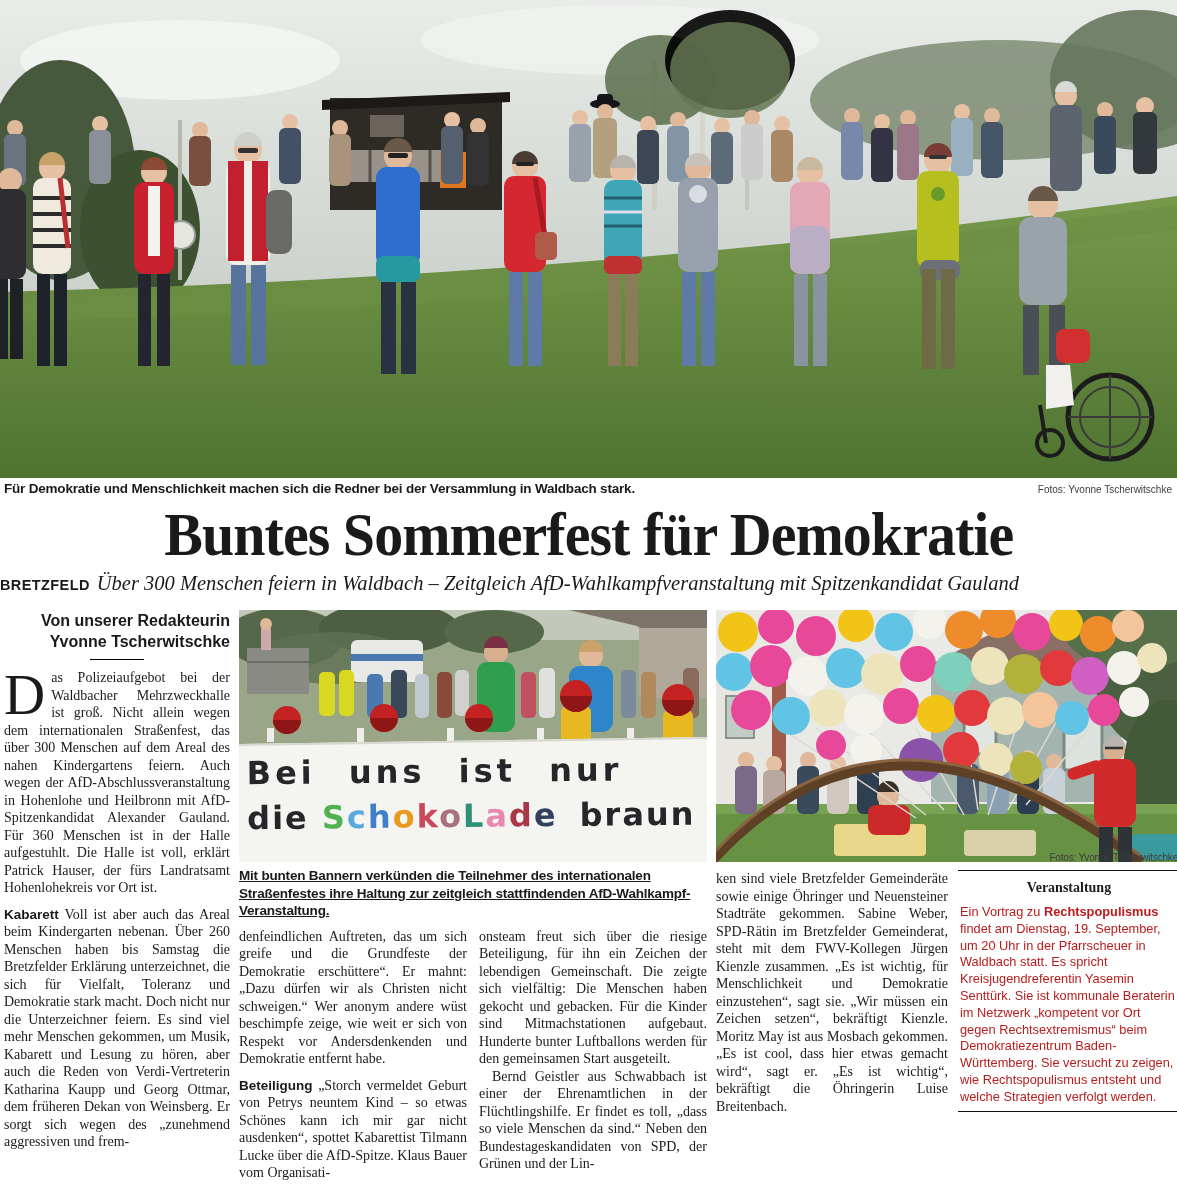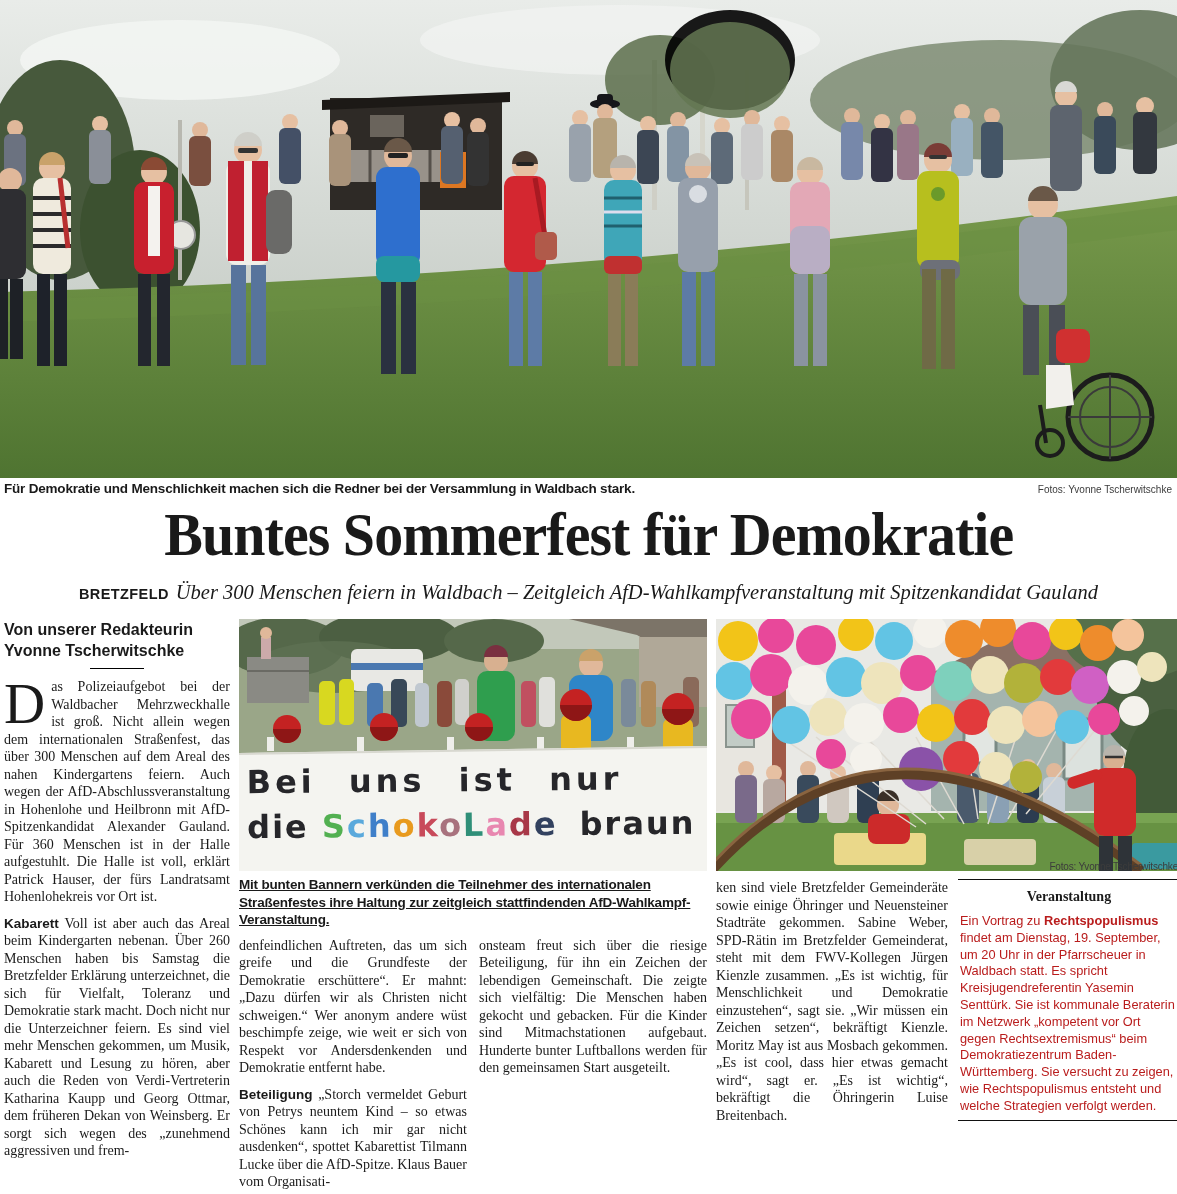--- a/index.html
+++ b/index.html
@@ -13,32 +13,32 @@
   .caption-row{display:flex;justify-content:space-between;align-items:baseline;
                padding:3px 5px 0 4px;text-align:center;}
   .caption-bold{font-family:"Liberation Sans",sans-serif;font-weight:700;font-size:13.5px;
                 letter-spacing:-.2px;}
   .credit{font-family:"Liberation Sans",sans-serif;font-weight:400;font-size:10px;color:#3c3c3c;}
 
   
   .headline{text-align:center;margin-top:8px;line-height:1;}
   .headline-inner{display:inline-block;font-family:"Liberation Serif",serif;font-weight:700;
                   font-size:61px;letter-spacing:-1px;transform:scaleX(.95);transform-origin:center;}
-  .subhead-row{text-align:center;margin-top:16px;}
+  .subhead-row{margin-top:7px;}
   .kicker{font-family:"Liberation Sans",sans-serif;font-weight:700;font-size:14.5px;
           letter-spacing:.4px;margin-right:7px;}
   .subhead{font-family:"Liberation Serif",serif;font-style:italic;font-size:20.5px;}
 
   
   .main{display:flex;gap:9px;padding:0 4px;margin-top:15px;height:566px;}
   .col1{width:226px;flex:none;overflow:hidden;}
   .mid{width:468px;flex:none;}
   .rightblk{width:464px;flex:none;}
 
-  .byline{text-align:left;font-family:"Liberation Sans",sans-serif;font-weight:700;
+  .byline{text-align:right;font-family:"Liberation Sans",sans-serif;font-weight:700;
           font-size:16px;line-height:21px;}
   .byline-rule{width:54px;border:0;border-top:1.6px solid #000;margin:7px auto 9px;}
 
   .body-text{font-size:14px;line-height:17.5px;text-align:justify;}
   .dropcap{float:left;font-size:57px;line-height:47px;padding:2px 6px 0 0;font-family:"Liberation Serif",serif;}
   .para-gap{margin-top:9px;}
   .lead-word{font-family:"Liberation Sans",sans-serif;font-weight:700;font-size:13.5px;margin-top:48px;}
   .indent{text-indent:13px;}
 
   .photo-box{position:relative;width:100%;height:252px;overflow:hidden;}
@@ -429,20 +429,21 @@
       <div class="photo-caption">Mit bunten Bannern verkünden die Teilnehmer des internationalen Straßenfestes ihre Haltung zur zeitgleich stattfindenden AfD-Wahlkampf-Veranstaltung.</div>
       <div class="text-cols">
         <div class="tcol body-text">
           <div>denfeindlichen Auftreten, das um sich greife und die Grundfeste der Demokratie erschüttere“. Er mahnt: „Dazu dürfen wir als Christen nicht schweigen.“ Wer anonym andere wüst beschimpfe zeige, wie weit er sich von Respekt vor Andersdenkenden und Demokratie entfernt habe.</div>
           <div class="para-gap">
             <b class="lead-word">Beteiligung</b><span> „Storch vermeldet Geburt von Petrys neuntem Kind – so etwas Schönes kann ich mir gar nicht ausdenken“, spottet Kabarettist Tilmann Lucke über die AfD-Spitze. Klaus Bauer vom Organisati-</span>
           </div>
         </div>
         <div class="tcol body-text">
           <div>onsteam freut sich über die riesige Beteiligung, für ihn ein Zeichen der lebendigen Gemeinschaft. Die zeigte sich vielfältig: Die Menschen haben gekocht und gebacken. Für die Kinder sind Mitmachstationen aufgebaut. Hunderte bunter Luftballons werden für den gemeinsamen Start ausgeteilt.</div>
+          <div class="indent">Bernd Geistler aus Schwabbach ist einer der Ehrenamtlichen in der Flüchtlingshilfe. Er findet es toll, „dass so viele Menschen da sind.“ Neben den Bundestageskandidaten von SPD, der Grünen und der Lin-</div>
         </div>
       </div>
     </div>
 
     <div class="rightblk">
       <div class="photo-box">
         <svg width="464" height="252" viewBox="0 0 464 252">
           <rect width="464" height="252" fill="#e9e9e5"></rect>
           <g>
             <polygon points="200,62 310,6 420,62" fill="#8a7064"></polygon>

